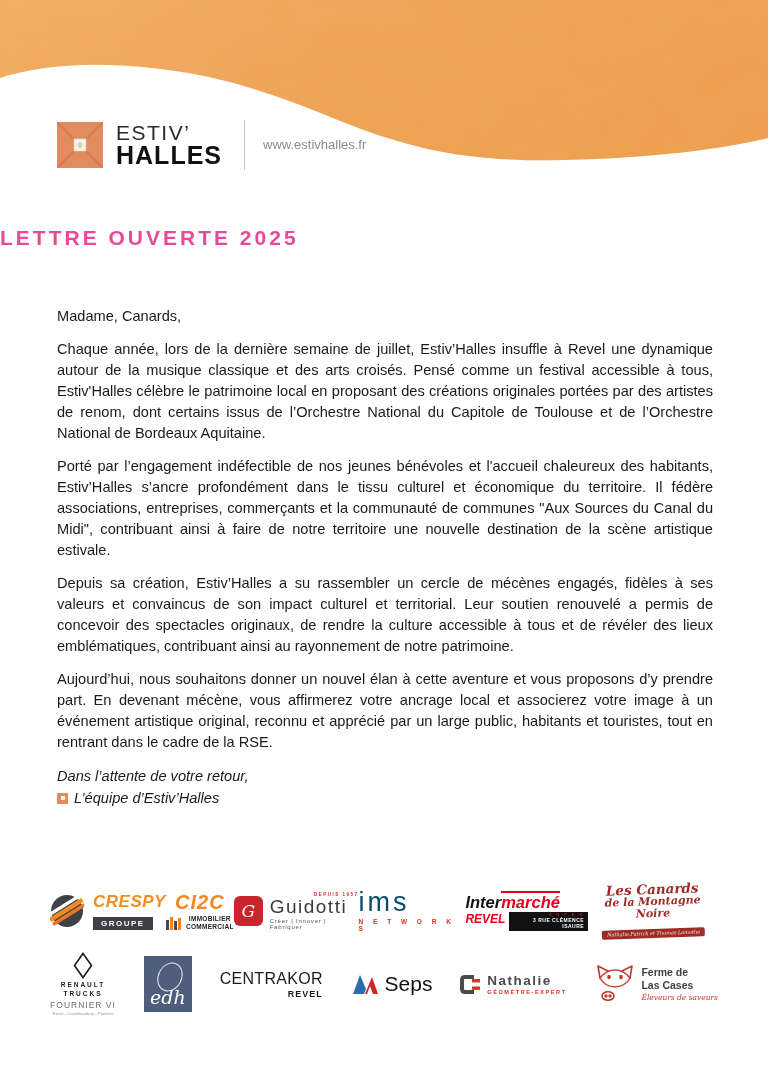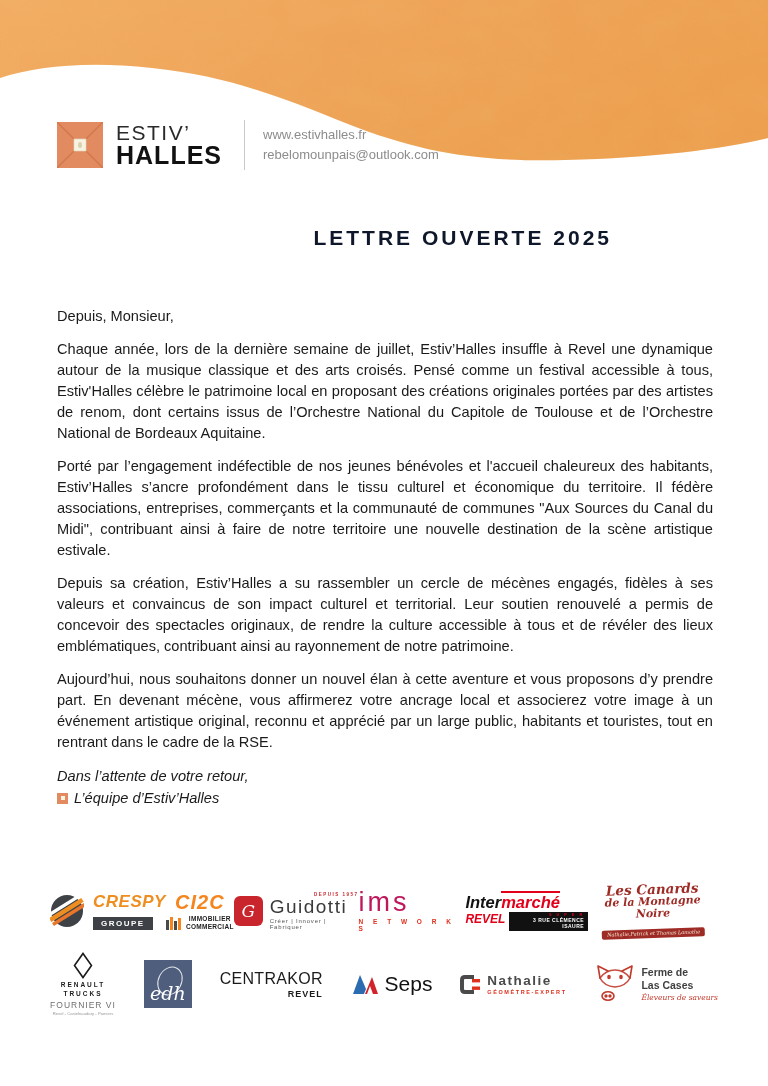--- a/index.html
+++ b/index.html
@@ -12,22 +12,22 @@
   .wave { position:absolute; top:0; left:0; width:768px; height:185px; }
   
   .brand-row { position:absolute; top:120px; left:57px; display:flex; align-items:center; }
   .brand-logo { width:46px; height:46px; flex:0 0 auto; }
   .brand-text { margin-left:13px; line-height:1.02; }
   .brand-l1 { font-size:21px; font-weight:300; letter-spacing:1.5px; color:#2a2a2a; }
   .brand-l2 { font-size:25px; font-weight:700; letter-spacing:1px; color:#111; }
   .brand-divider { width:1px; height:50px; background:#c9c9c9; margin:0 18px 0 22px; }
   .contact { font-size:13px; color:#8c8c8c; line-height:1.55; }
   
-  .letter-title { position:absolute; top:226px; left:0; width:612px; text-align:right;
-    font-size:21px; font-weight:600; letter-spacing:3px; color:#0f172a; }
+  .letter-title { position:absolute; top:226px; left:0; width:612px; text-align:left;
+    font-size:21px; font-weight:600; letter-spacing:3px; color:#ec4899; }
   .letter-body { position:absolute; top:306px; left:57px; width:656px;
     font-size:14.6px; line-height:21px; color:#1a1a1a; }
   .letter-body p { text-align:justify; margin-bottom:12px; }
   .letter-body p.salutation { text-align:left; }
   .closing { margin-top:2px; font-style:italic; font-size:14.6px; line-height:22px; }
   .sig-row { display:flex; align-items:center; }
   .sig-sq { display:inline-flex; width:11px; height:11px; background:#e28b61;
     margin-right:6px; align-items:center; justify-content:center; flex:0 0 auto; }
   .sig-sq i { display:block; width:4px; height:4px; background:#f8f3e4; }
   
@@ -49,21 +49,21 @@
   .guidotti { gap:7px; }
   .g-mono { width:30px; height:30px; background:#c9252c; border-radius:6px; color:#fff;
     font-family:"DejaVu Serif", serif; font-style:italic; font-size:17px;
     display:flex; align-items:center; justify-content:center; }
   .g-col { display:flex; flex-direction:column; }
   .g-depuis { color:#c9252c; font-size:4.5px; font-weight:700; letter-spacing:1.5px; text-align:right; }
   .g-title { color:#3a3a3a; font-size:19px; font-weight:500; letter-spacing:1.5px; line-height:1.05; }
   .g-tag { color:#555; font-size:6px; letter-spacing:.8px; margin-top:1px; }
   
   .ims { display:block; text-align:left; }
-  .ims-title { color:#be185d; font-size:27px; font-weight:500; letter-spacing:3px; line-height:.9; }
+  .ims-title { color:#0c4a6e; font-size:27px; font-weight:500; letter-spacing:3px; line-height:.9; }
   .ims-sub { color:#e0301e; font-size:6.5px; font-weight:700; letter-spacing:4px; margin-top:3px; }
   
   .inter { display:block; }
   .inter-l1 { font-style:italic; font-weight:900; font-size:16.5px; line-height:1; white-space:nowrap; }
   .inter-black { color:#121212; }
   .inter-red { color:#e2001a; display:inline-block; border-top:2px solid #e2001a; padding-top:1px; }
   .inter-l2 { display:flex; align-items:flex-start; gap:4px; margin-top:1px; }
   .inter-city { color:#e2001a; font-style:italic; font-weight:900; font-size:12px; }
   .inter-addr { background:#111; padding:1px 4px 2px; text-align:right; }
   .inter-super { color:#e2001a; font-size:3.8px; font-weight:700; letter-spacing:2px; }
@@ -74,21 +74,21 @@
   .can-l1 { font-size:13.5px; line-height:1.05; }
   .can-l2 { font-size:11px; line-height:1.1; }
   .can-banner { display:inline-block; background:#9e2b25; color:#f5e9d5; font-size:5px;
     padding:1.5px 5px; border-radius:2px; margin-top:2px; font-weight:400; }
   
   .renault { display:block; text-align:center; width:66px; }
   .rn-l12 { font-size:6.5px; font-weight:800; letter-spacing:2px; color:#1c1c1c; line-height:1.25; margin-top:2px; }
   .rn-l3 { font-size:8.5px; color:#6f6f6f; letter-spacing:1px; margin-top:2px; }
   .rn-l4 { font-size:4.2px; color:#9a9a9a; margin-top:1px; }
   
-  .edh-box { width:48px; height:48px; background:#4e5e7c; position:relative;
+  .edh-box { width:48px; height:56px; background:#4e5e7c; position:relative;
     display:flex; align-items:flex-end; justify-content:center; overflow:hidden; }
   .edh-script { color:#fff; font-family:"DejaVu Serif", serif; font-style:italic;
     font-size:19px; line-height:1; padding-bottom:5px; }
   .edh-flourish { position:absolute; top:6px; left:14px; width:24px; height:30px;
     border:1px solid rgba(255,255,255,.85); border-radius:50%; transform:rotate(28deg); }
   
   .centrakor { display:block; text-align:right; }
   .ck-title { font-size:16px; font-weight:400; color:#1b1b1b; letter-spacing:.3px; }
   .ck-sub { font-size:9px; font-weight:700; color:#1b1b1b; letter-spacing:1px; margin-top:1px; }
   
@@ -145,28 +145,27 @@
     <rect x="17" y="17" width="12" height="12" fill="#f7f2e2" stroke="#e0d8ba" stroke-width="0.6"></rect>
     <ellipse cx="23" cy="23" rx="2" ry="3" fill="#d9d2ae"></ellipse>
   </svg>
   <div class="brand-text">
     <div class="brand-l1">ESTIV’</div>
     <div class="brand-l2">HALLES</div>
   </div>
   <div class="brand-divider"></div>
   <div class="contact">
     <div>www.estivhalles.fr</div>
-    <div>rebelomounpais@outlook.com</div>
   </div>
 </div>
 
 <div class="letter-title">LETTRE OUVERTE 2025</div>
 
 <div class="letter-body">
-  <p class="salutation">Depuis, Monsieur,</p>
+  <p class="salutation">Madame, Canards,</p>
   <p>Chaque année, lors de la dernière semaine de juillet, Estiv’Halles insuffle à Revel une dynamique autour de la musique classique et des arts croisés. Pensé comme un festival accessible à tous, Estiv'Halles célèbre le patrimoine local en proposant des créations originales portées par des artistes de renom, dont certains issus de l’Orchestre National du Capitole de Toulouse et de l’Orchestre National de Bordeaux Aquitaine.</p>
   <p>Porté par l’engagement indéfectible de nos jeunes bénévoles et l'accueil chaleureux des habitants, Estiv’Halles s’ancre profondément dans le tissu culturel et économique du territoire. Il fédère associations, entreprises, commerçants et la communauté de communes "Aux Sources du Canal du Midi", contribuant ainsi à faire de notre territoire une nouvelle destination de la scène artistique estivale.</p>
   <p>Depuis sa création, Estiv’Halles a su rassembler un cercle de mécènes engagés, fidèles à ses valeurs et convaincus de son impact culturel et territorial. Leur soutien renouvelé a permis de concevoir des spectacles originaux, de rendre la culture accessible à tous et de révéler des lieux emblématiques, contribuant ainsi au rayonnement de notre patrimoine.</p>
   <p>Aujourd’hui, nous souhaitons donner un nouvel élan à cette aventure et vous proposons d’y prendre part. En devenant mécène, vous affirmerez votre ancrage local et associerez votre image à un événement artistique original, reconnu et apprécié par un large public, habitants et touristes, tout en rentrant dans le cadre de la RSE.</p>
   <div class="closing">
     <div>Dans l’attente de votre retour,</div>
     <div class="sig-row">
       <span class="sig-sq">
           <i></i>
         </span>

